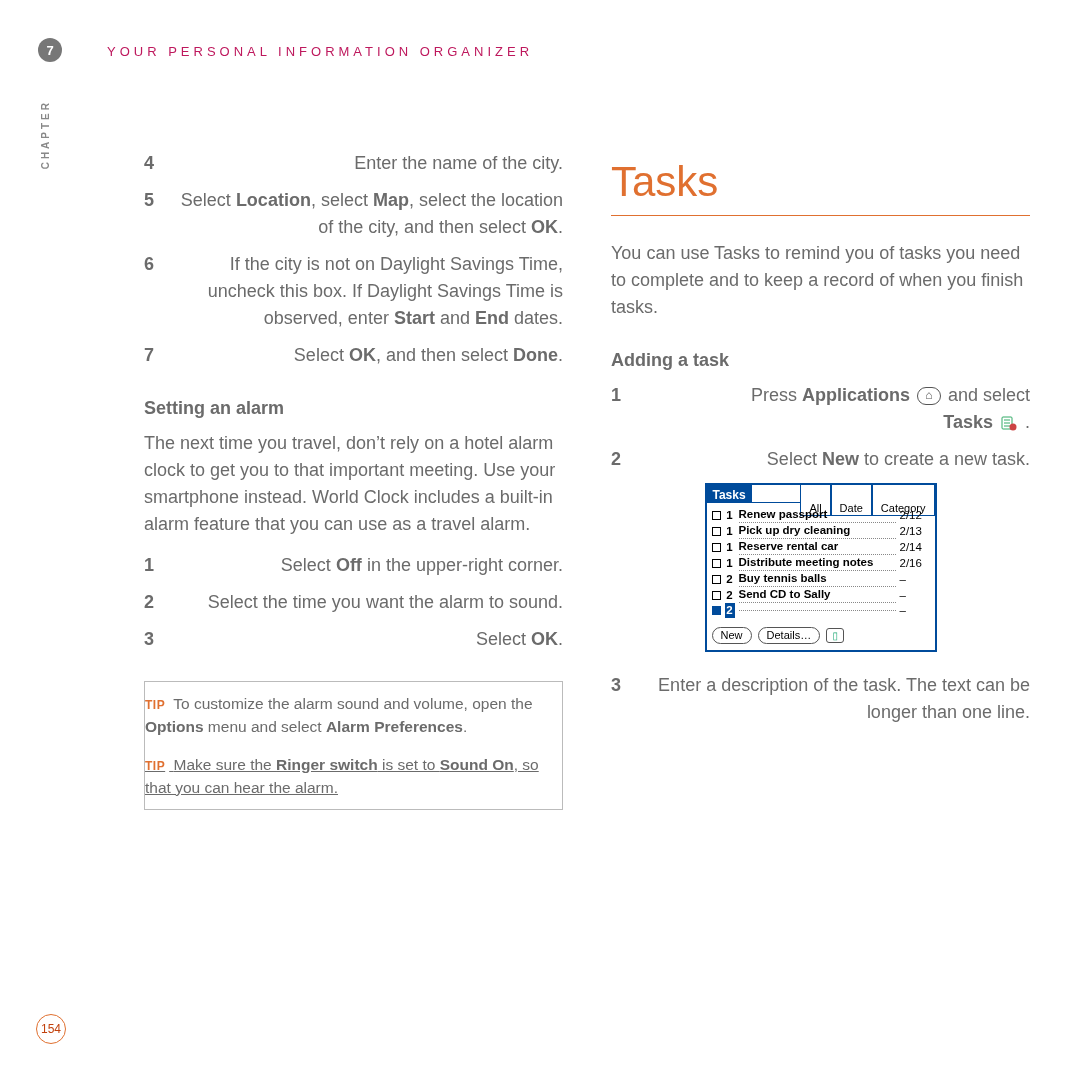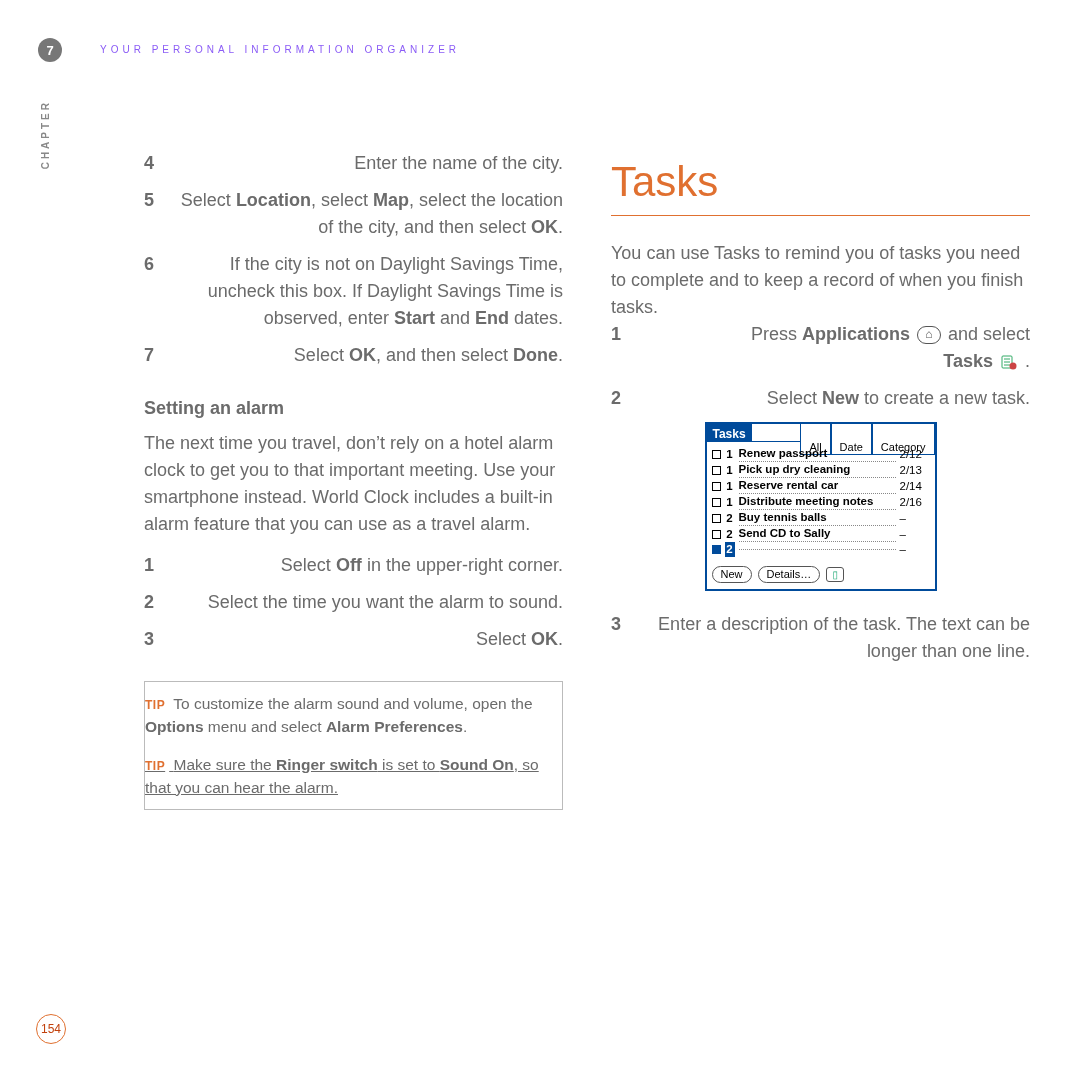--- a/index.html
+++ b/index.html
@@ -20,24 +20,24 @@
     background: #777;
     color: #fff;
     font-size: 13px;
     font-weight: bold;
     display: flex;
     align-items: center;
     justify-content: center;
   }
   .running-head {
     position: absolute;
-    left: 100px; top: 44px;
-    font-size: 10px;
+    left: 107px; top: 44px;
+    font-size: 13px;
     letter-spacing: 4px;
-    color: #8b5cf6;
+    color: #be185d;
   }
   .chapter-side {
     position: absolute;
     left: 40px; top: 100px;
     writing-mode: vertical-rl;
     transform: rotate(180deg);
     font-size: 10px;
     letter-spacing: 3px;
     color: #888;
     font-weight: 600;
@@ -267,20 +267,21 @@
         <span id="tip2">Make sure the <b>Ringer switch</b> is set to <b>Sound On</b>, so that you can hear the alarm.</span>
       </p>
     </div>
   </div>
 
   <div class="col">
     <h1 class="section">Tasks</h1>
     <hr class="orange-rule">
     <p>You can use Tasks to remind you of tasks you need to complete and to keep a record of when you finish tasks.</p>
 
+    <div class="subhead">Adding a task</div>
 
     <ol class="steps">
       <li>
         <span class="num">1</span>
         <span class="body">
           <span>Press </span><b>Applications</b>
           <span class="inline-icon">
               <span class="apps-icon"></span>
             </span>
           <span> and select </span><br>

